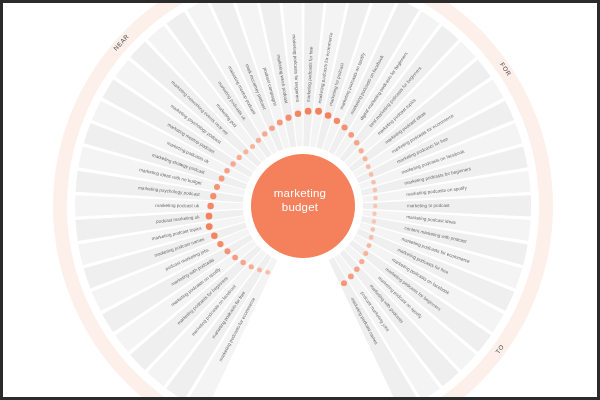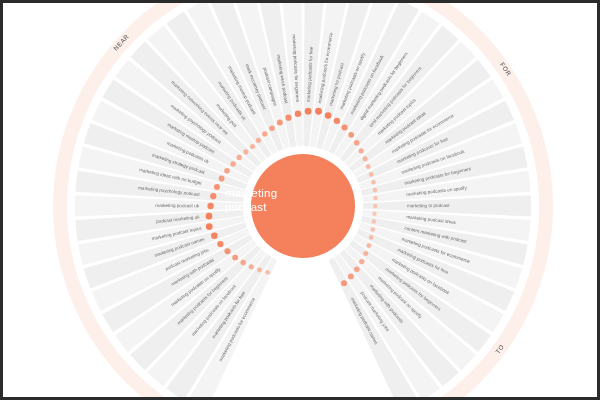--- a/index.html
+++ b/index.html
@@ -15,20 +15,21 @@
     background:#ffffff;
     overflow:hidden;
   }
   #stage{position:absolute;inset:0;}
   svg#viz{position:absolute;left:0;top:0;width:600px;height:400px;display:block;}
   .center-label{
     position:absolute;
     left:50%;top:50%;
     transform:translate(-50%,-50%);
     width:150px;
+    text-align:center;
     color:#ffffff;
     font-size:11.5px;
     line-height:14px;
     letter-spacing:.2px;
     pointer-events:none;
   }
   .center-label div{white-space:nowrap;}
 </style>
 </head>
 <body>
@@ -199,16 +200,16 @@
           <text x="300" y="447" transform="rotate(360 300 447)" text-anchor="middle" dominant-baseline="middle" font-family="&quot;Liberation Sans&quot;, sans-serif" font-size="6.2" letter-spacing="0.6" fill="#4a4a4a">WITH</text>
           <text x="118.67266258351586" y="39.73213204843856" transform="rotate(-48 118.67266258351586 39.73213204843856)" text-anchor="middle" dominant-baseline="middle" font-family="&quot;Liberation Sans&quot;, sans-serif" font-size="6.2" letter-spacing="0.6" fill="#4a4a4a">NEAR</text>
           <text x="350.7304525595333" y="-35.66801457904856" transform="rotate(12 350.7304525595333 -35.66801457904856)" text-anchor="middle" dominant-baseline="middle" font-family="&quot;Liberation Sans&quot;, sans-serif" font-size="6.2" letter-spacing="0.6" fill="#4a4a4a">CAN</text>
           <text x="497.4001466274872" y="346.41960155936346" transform="rotate(306 497.4001466274872 346.41960155936346)" text-anchor="middle" dominant-baseline="middle" font-family="&quot;Liberation Sans&quot;, sans-serif" font-size="6.2" letter-spacing="0.6" fill="#4a4a4a">TO</text>
           <text x="502.28516770343015" y="66.55693155313776" transform="rotate(56 502.28516770343015 66.55693155313776)" text-anchor="middle" dominant-baseline="middle" font-family="&quot;Liberation Sans&quot;, sans-serif" font-size="6.2" letter-spacing="0.6" fill="#4a4a4a">FOR</text>
         </g>
         <circle cx="300" cy="203" r="52" fill="#f4805c"></circle>
       </svg>
     <div class="center-label">
       <div>marketing</div>
-      <div>podcast</div>
+      <div>budget</div>
     </div>
   </div>
 </div>
 
 </body></html>

